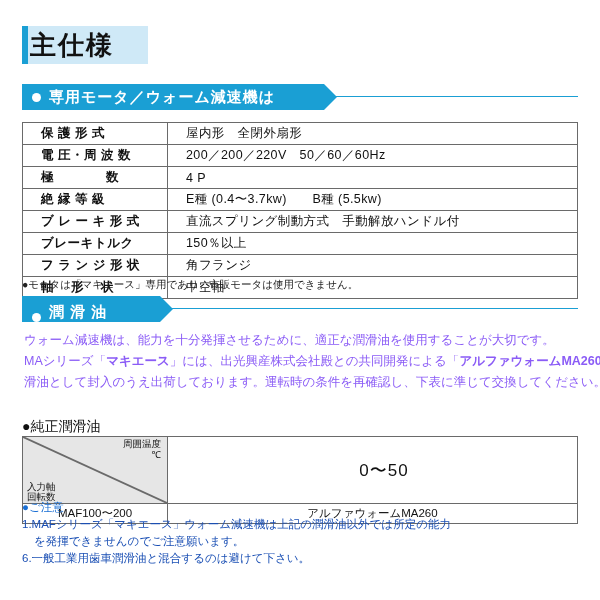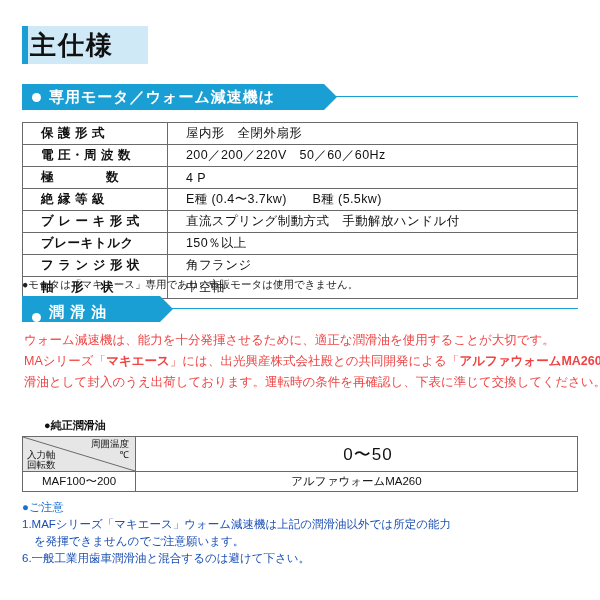--- a/index.html
+++ b/index.html
@@ -116,31 +116,30 @@
   }
 
   
   .body-text {
     position: absolute;
     left: 24px;
     top: 330px;
     width: 556px;
     font-size: 12.5px;
     line-height: 21px;
-    color: #ef4444;
+    color: #8b5cf6;
   }
   .body-text .ln { display: block; white-space: nowrap; }
   .body-text b { font-weight: bold; }
 
   .sub-head {
     position: absolute;
-    font-size: 11px;
-    font-weight: bold;
+    font-size: 14px;
+    font-weight: normal;
     color: #111;
-    margin-left: 22px;
   }
 
   
   .oil-table {
     position: absolute;
     left: 22px;
     top: 436px;
     width: 556px;
     border-collapse: collapse;
     font-size: 11.5px;
@@ -148,21 +147,21 @@
   .oil-table td {
     border: 1px solid #6a6a6a;
     vertical-align: middle;
     color: #111;
   }
   .oil-head-left {
     width: 112px;
     height: 34px;
     background: #e6e6e6;
     position: relative;
-    padding: 0;
+    padding: 16px;
   }
   .diag {
     position: absolute;
     left: 0; top: 0; right: 0; bottom: 0;
   }
   .diag svg { display: block; width: 100%; height: 100%; }
   .diag .t-right {
     position: absolute;
     right: 6px;
     top: 1px;

